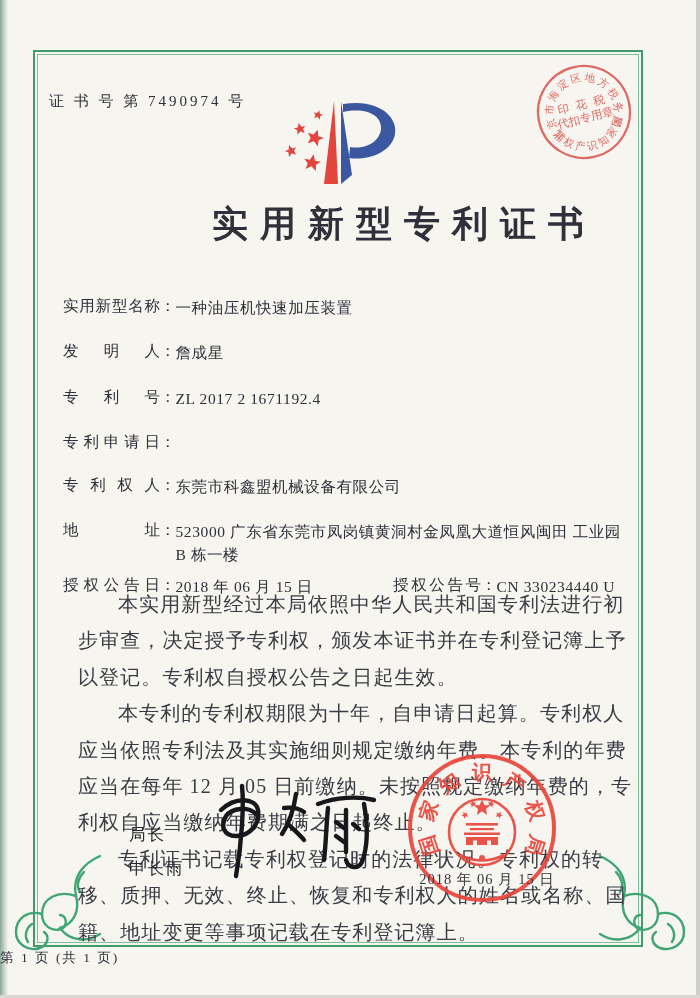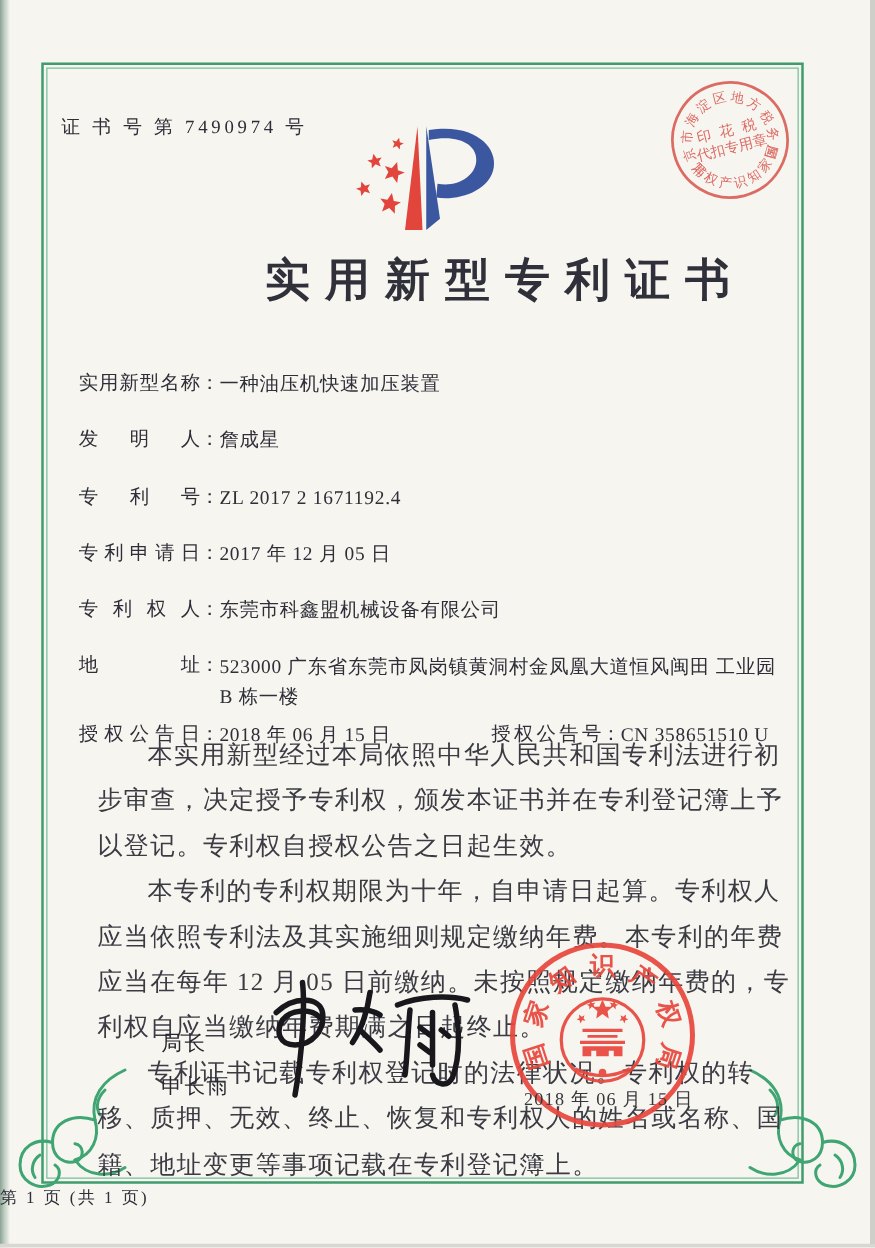--- a/index.html
+++ b/index.html
@@ -146,42 +146,41 @@
       <span class="fvalue">詹成星</span>
     </div>
     <div class="frow">
       <span class="flabel">专利号</span>
         <span class="fcolon">：</span>
       <span class="fvalue">ZL 2017 2 1671192.4</span>
     </div>
     <div class="frow">
       <span class="flabel">专利申请日</span>
         <span class="fcolon">：</span>
-      <span class="fvalue">2017 年 12 月 05 日</span>
     </div>
     <div class="frow">
       <span class="flabel">专利权人</span>
         <span class="fcolon">：</span>
       <span class="fvalue">东莞市科鑫盟机械设备有限公司</span>
     </div>
     <div class="frow addr">
       <span class="flabel">地址</span>
         <span class="fcolon">：</span>
       <span class="fvalue">523000 广东省东莞市凤岗镇黄洞村金凤凰大道恒风闽田 工业园 B 栋一楼</span>
     </div>
     <div class="frow grant">
       <span class="grant-left">
         <span class="flabel">授权公告日</span>
           <span class="fcolon">：</span>
         <span class="fvalue">2018 年 06 月 15 日</span>
       </span>
       <span class="grant-right">
         <span class="flabel">授权公告号</span>
           <span class="fcolon">：</span>
-        <span class="fvalue">CN 358651510 U</span>
+        <span class="fvalue">CN 330234440 U</span>
       </span>
     </div>
   </div>
 
   <div class="paras">
     <p>本实用新型经过本局依照中华人民共和国专利法进行初步审查，决定授予专利权，颁发本证书并在专利登记簿上予以登记。专利权自授权公告之日起生效。</p>
     <p>本专利的专利权期限为十年，自申请日起算。专利权人应当依照专利法及其实施细则规定缴纳年费。本专利的年费应当在每年 12 月 05 日前缴纳。未按照规定缴纳年费的，专利权自应当缴纳年费期满之日起终止。</p>
     <p>专利证书记载专利权登记时的法律状况。专利权的转移、质押、无效、终止、恢复和专利权人的姓名或名称、国籍、地址变更等事项记载在专利登记簿上。</p>
   </div>
 

